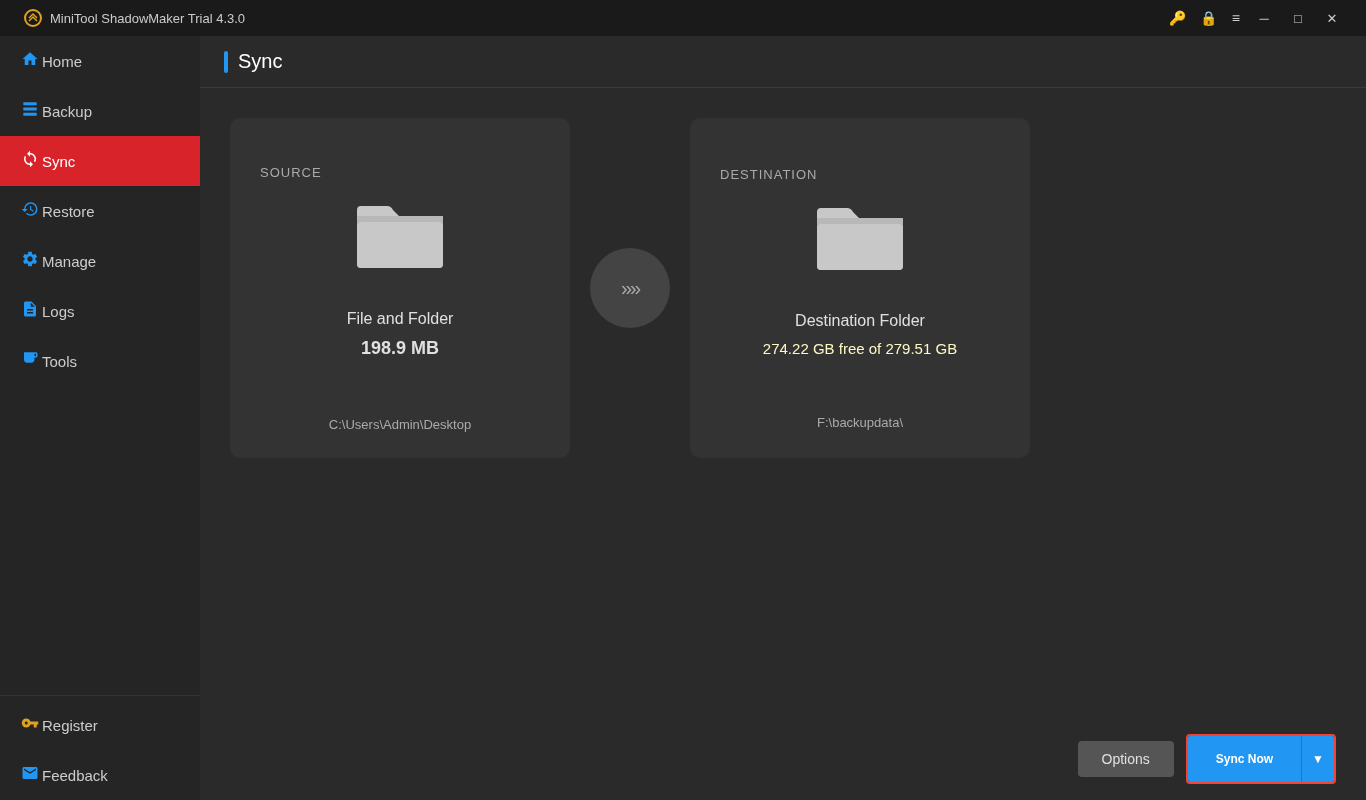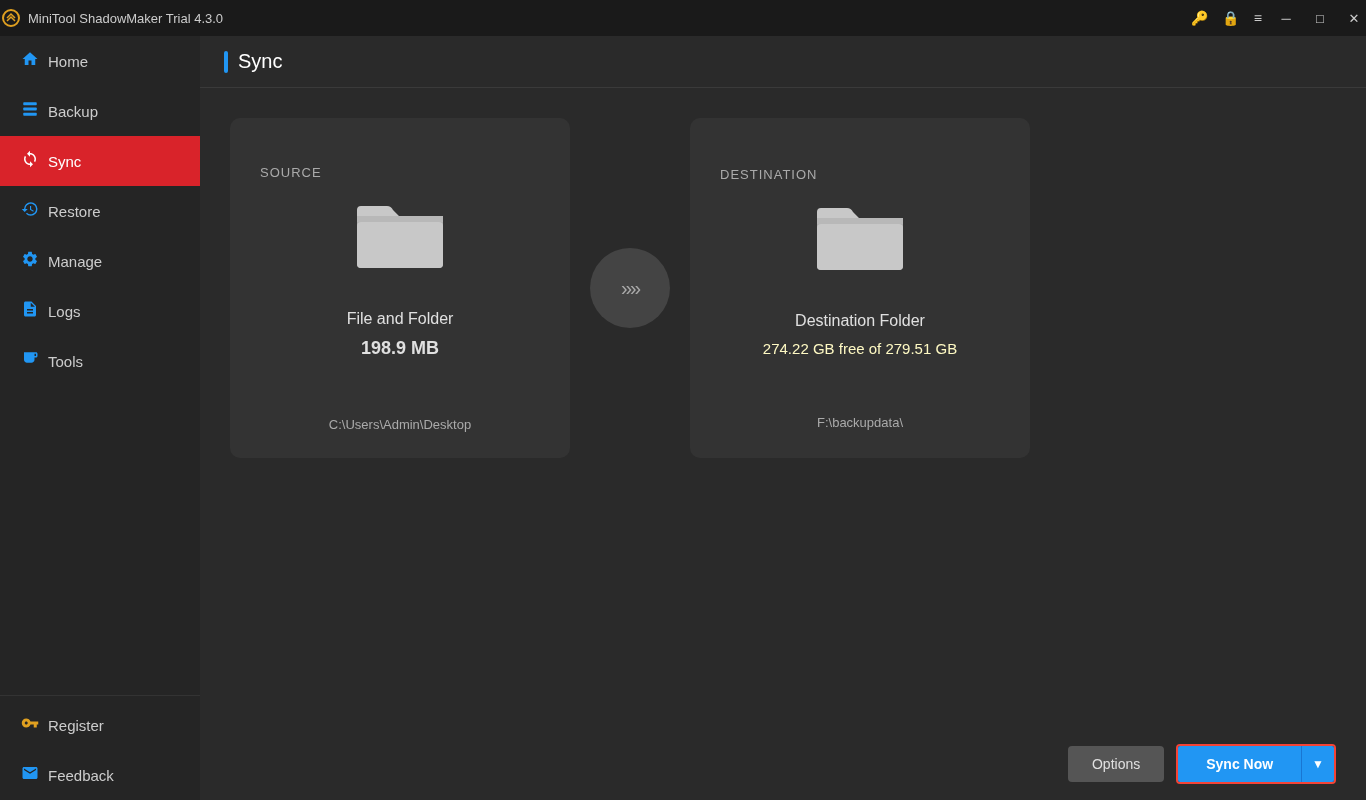--- a/index.html
+++ b/index.html
@@ -13,21 +13,21 @@
       flex-direction: column;
     }
 
     
     #titlebar {
       width: 100%;
       height: 36px;
       background: #1a1a1a;
       display: flex;
       align-items: center;
-      padding: 0 2px;
+      padding: 0 24px;
       flex-shrink: 0;
     }
     #titlebar-logo {
       width: 18px;
       height: 18px;
       margin-right: 8px;
     }
     #titlebar-title {
       color: #cccccc;
       font-size: 13px;
@@ -69,21 +69,21 @@
       flex-direction: column;
       flex-shrink: 0;
     }
     .nav-item {
       display: flex;
       align-items: center;
       padding: 14px 20px;
       color: #cccccc;
       font-size: 15px;
       cursor: pointer;
-      gap: 8px;
+      gap: 2px;
     }
     .nav-item.active {
       background: #d9232a;
       color: #fff;
     }
     .nav-icon {
       font-size: 16px;
       width: 20px;
       text-align: center;
       flex-shrink: 0;
@@ -239,25 +239,25 @@
       cursor: pointer;
     }
 
     #sync-now-wrap {
       display: flex;
       border: 2px solid #f44336;
       border-radius: 4px;
       overflow: hidden;
     }
     #sync-now-btn {
-      padding: 10px 28px;
+      padding: 16px 28px;
       background: #2196f3;
       color: #fff;
       border: none;
-      font-size: 14px;
+      font-size: 12px;
       font-weight: 600;
       cursor: pointer;
     }
     #sync-now-dropdown {
       padding: 10px 10px;
       background: #2196f3;
       color: #fff;
       border: none;
       border-left: 1px solid #1976d2;
       cursor: pointer;

